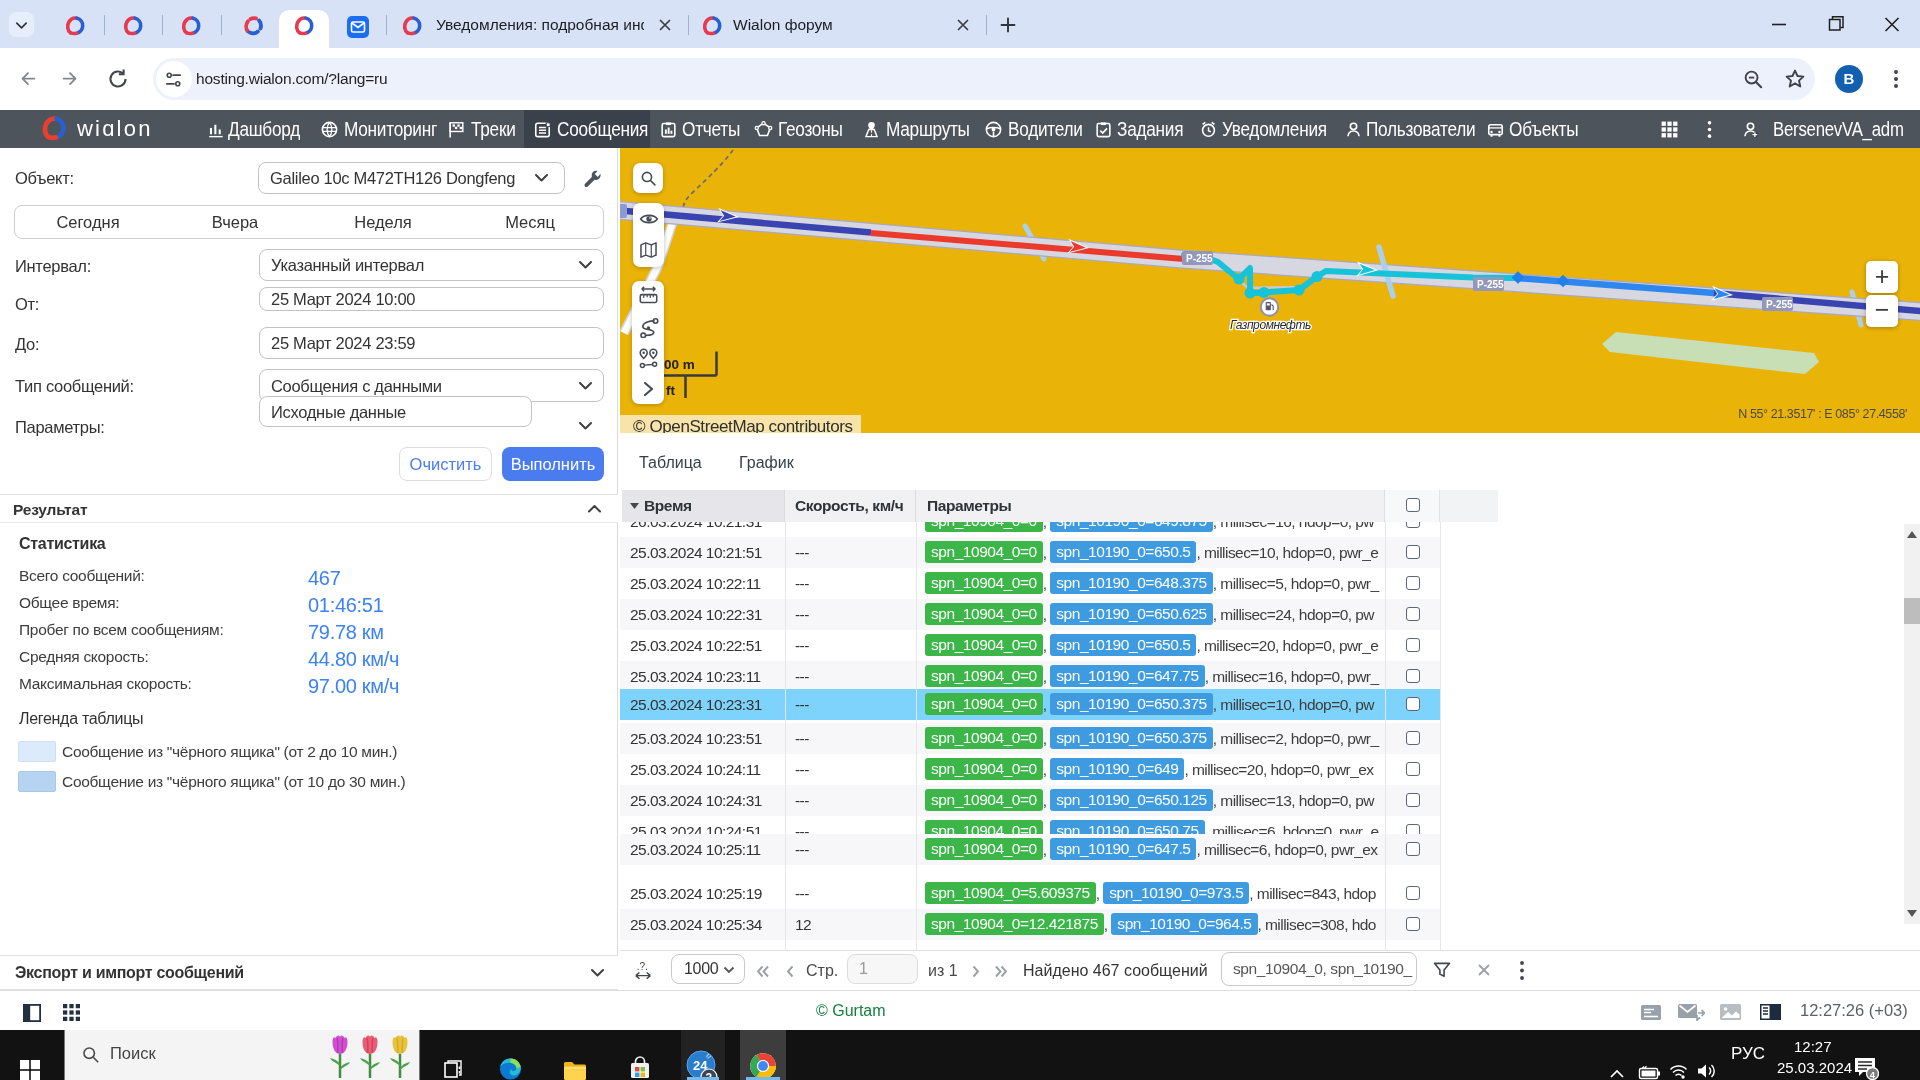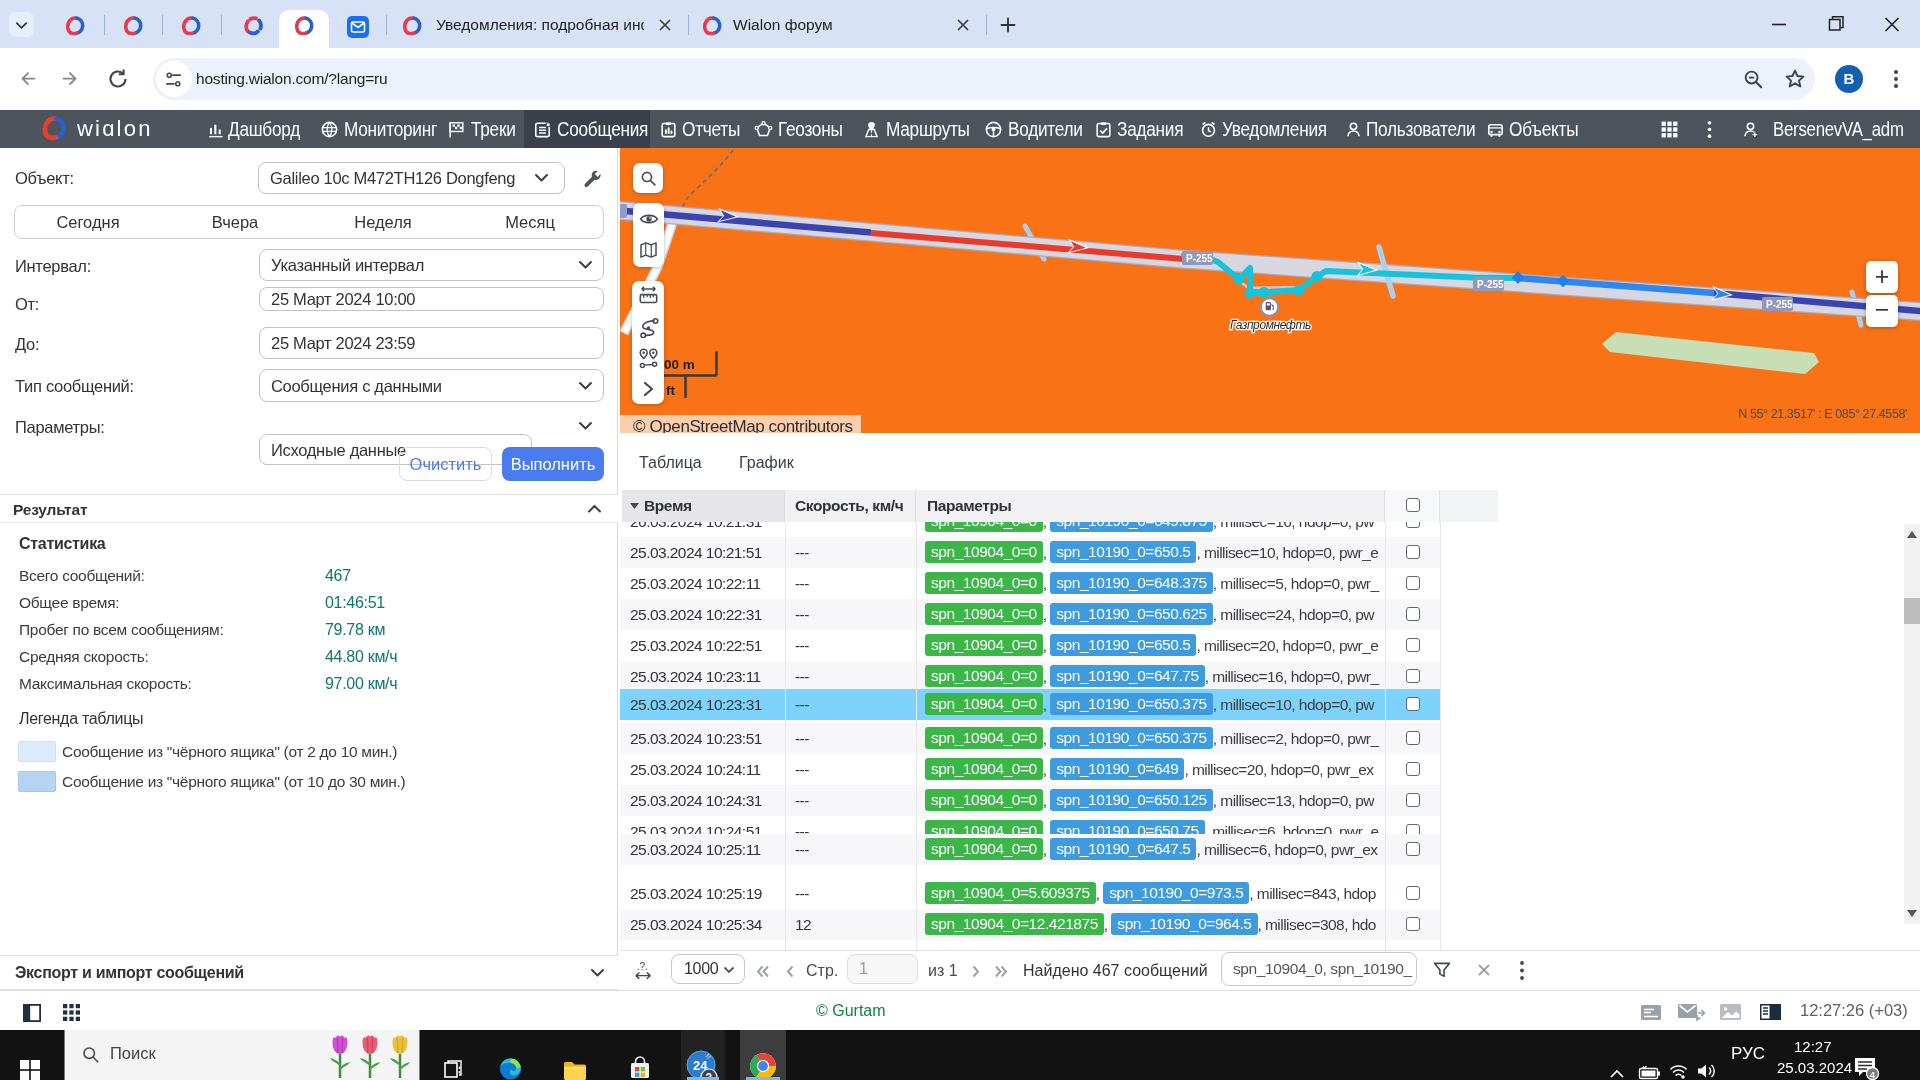--- a/index.html
+++ b/index.html
@@ -27,24 +27,24 @@
 
 #lpanel{position:absolute;left:0;top:148px;width:618px;height:842px;background:#fff;border-right:1px solid #d9d9d9}
 .flabel{position:absolute;left:15px;font-size:16.5px;color:#333;letter-spacing:-0.3px}
 .fbox{position:absolute;background:#fff;border:1px solid #c3c3c3;border-radius:8px;font-size:16.5px;color:#333;letter-spacing:-0.3px}
 .fbox .tx{position:absolute;left:11px;top:50%;transform:translateY(-50%);white-space:nowrap}
 .qbtn{position:absolute;top:50%;transform:translate(-50%,-50%);font-size:16.5px;color:#333}
 #btnclear{position:absolute;left:399px;top:447px;width:93px;height:34px;border:1px solid #dcdcdc;border-radius:8px;color:#4a7cf0;font-size:16.5px;text-align:center;line-height:32px}
 #btnrun{position:absolute;left:502px;top:447px;width:102px;height:34px;background:#4a7cf0;border-radius:8px;color:#fff;font-size:16.5px;text-align:center;line-height:34px}
 .shead{position:absolute;left:0;width:618px;border-top:1px solid #e2e2e2;background:#fff}
 .stat-l{position:absolute;left:19px;font-size:15.5px;color:#3c3c3c;letter-spacing:-0.3px}
-.stat-v{position:absolute;left:325px;font-size:16px;color:#0f766e;letter-spacing:-0.3px}
+.stat-v{position:absolute;left:308px;font-size:20px;color:#3b82f6;letter-spacing:-0.3px}
 .swatch{position:absolute;left:18px;width:38px;height:21px;border-radius:2px}
 
-#map{position:absolute;left:620px;top:148px;width:1300px;height:285px;background:#f97316;overflow:hidden}
+#map{position:absolute;left:620px;top:148px;width:1300px;height:285px;background:#eab308;overflow:hidden}
 .mctl{position:absolute;background:#fff;border-radius:7px;box-shadow:0 1px 4px rgba(0,0,0,.25)}
 #coords{position:absolute;right:13px;top:259px;font-size:12.5px;font-weight:normal;color:#4a4a4a;letter-spacing:-0.4px}
 #attrib{position:absolute;left:0px;top:267px;background:rgba(255,255,255,.65);padding:2px 8px 3px 13px;font-size:17px;color:#2f2f2f;letter-spacing:-0.4px}
 .zbtn{position:absolute;left:1246px;width:32px;height:32px;background:#fff;border-radius:5px;box-shadow:0 1px 4px rgba(0,0,0,.3);text-align:center;font-size:25px;color:#3b3b3b;line-height:30px;font-weight:400}
 
 #tablearea{position:absolute;left:620px;top:433px;width:1300px;height:517px;background:#fff;overflow:hidden}
 .ttab{position:absolute;top:21px;font-size:16px;color:#37404a}
 #thead{position:absolute;left:0;top:57px;width:1300px;height:32px;background:#fff}
 .th{position:absolute;top:0;height:32px;background:#f1f1f4;border-right:1px solid #dcdce1;font-size:15.5px;font-weight:bold;color:#2e3338;letter-spacing:-0.4px}
 .tbody{position:absolute;left:0;top:89px;width:1300px;height:428px;overflow:hidden}
@@ -318,21 +318,21 @@
     <span class="tx">25 Март 2024 23:59</span>
   </div>
 <div class="flabel" style="top:377px">Тип сообщений:</div>
 <div class="fbox" style="left:259px;top:369px;width:345px;height:33px">
     <span class="tx">Сообщения с данными</span>
   </div>
 <svg class="abs" style="left:578px;top:381px" width="15" height="10" viewBox="0 0 15 10">
     <path d="M2 2 L7.5 7.5 L13 2" fill="none" stroke="#3f3f3f" stroke-width="2" stroke-linecap="round" stroke-linejoin="round"></path>
   </svg>
 <div class="flabel" style="top:418px">Параметры:</div>
-<div class="fbox" style="left:259px;top:434px;width:273px;height:31px">
+<div class="fbox" style="left:259px;top:396px;width:273px;height:31px">
     <span class="tx">Исходные данные</span>
   </div>
 <svg class="abs" style="left:578px;top:421px" width="15" height="10" viewBox="0 0 15 10">
     <path d="M2 2 L7.5 7.5 L13 2" fill="none" stroke="#3f3f3f" stroke-width="2" stroke-linecap="round" stroke-linejoin="round"></path>
   </svg>
 <div id="btnclear">Очистить</div>
 <div id="btnrun">Выполнить</div>
 <div class="shead" style="top:494px;height:28px"></div>
 <div class="abs" style="left:13px;top:501px;font-size:15.5px;font-weight:bold;color:#333;letter-spacing:-0.2px">Результат</div>
 <svg class="abs" style="left:587px;top:504px" width="15" height="10" viewBox="0 0 15 10">

